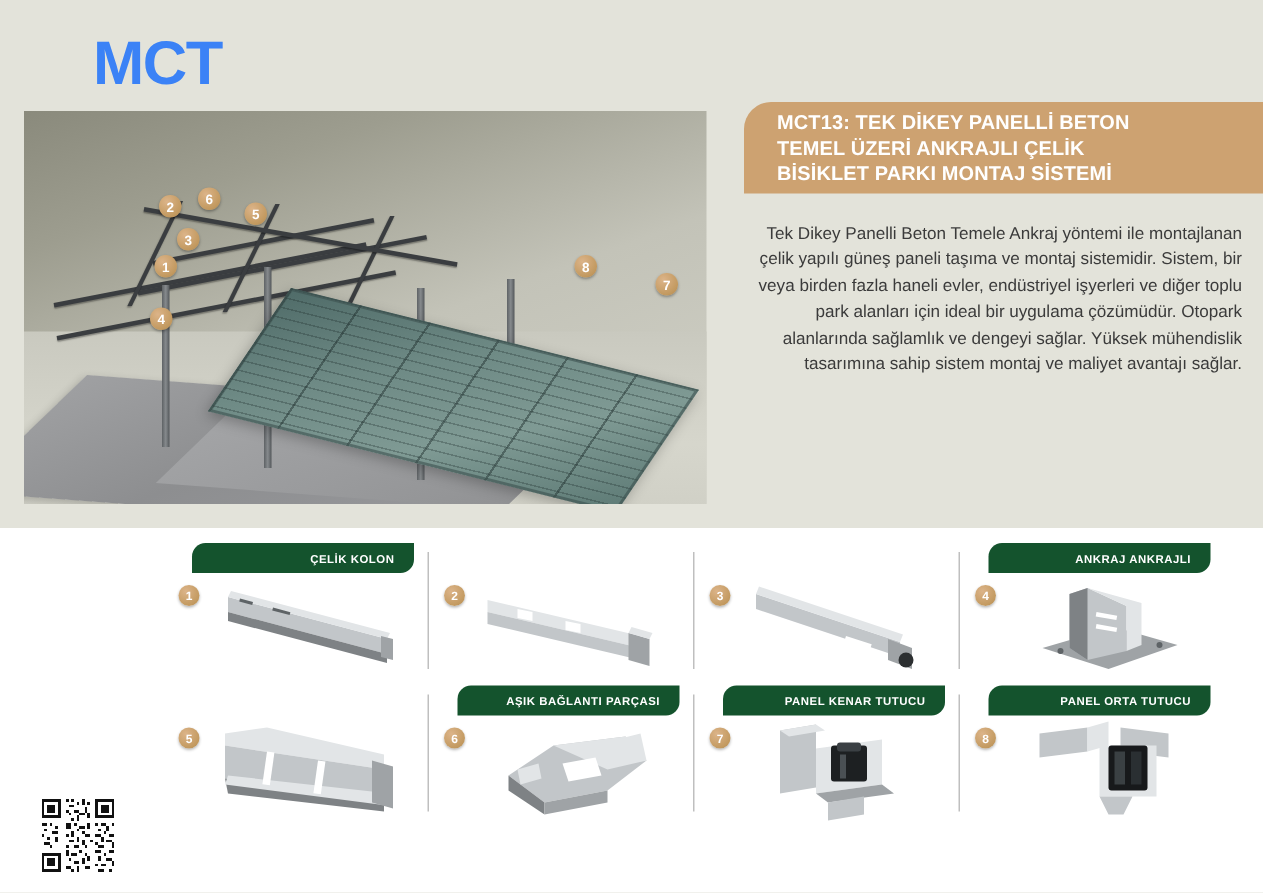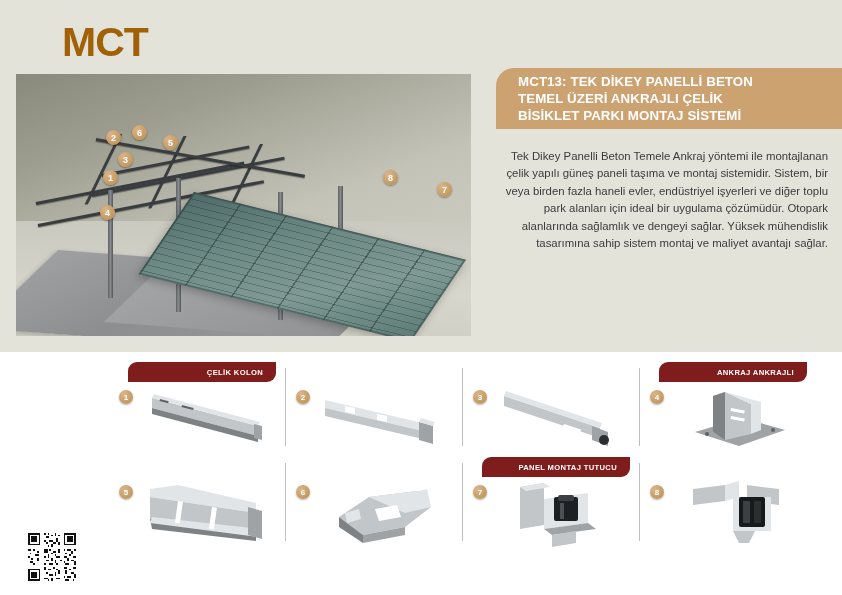--- a/index.html
+++ b/index.html
@@ -15,21 +15,21 @@
   
   .top-band{
     position:absolute;left:0;top:0;width:842px;height:352px;
     background:#e3e3da;
   }
 
   
   .logo{position:absolute;left:62px;top:22px;width:200px;height:52px;}
   .logo-mct{
     font-size:41px;font-weight:bold;letter-spacing:-1px;
-    color:#a16207;line-height:40px;
+    color:#3b82f6;line-height:40px;
     font-family:"Liberation Sans", sans-serif;
     position:relative;
   }
   .logo-mct span{position:relative;display:inline-block;}
   .logo-stripes{
     position:absolute;left:0;top:0;width:100%;height:100%;
     background:repeating-linear-gradient(to bottom,
       rgba(227,227,218,0) 0px, rgba(227,227,218,0) 3px,
       rgba(227,227,218,0.95) 3px, rgba(227,227,218,0.95) 4.6px);
     pointer-events:none;
@@ -128,21 +128,21 @@
   .part-cell{
     position:relative;width:158px;height:95px;margin-right:19px;
   }
   .part-cell:last-child{margin-right:0;}
   .part-cell.divider::after{
     content:"";position:absolute;right:-10px;top:6px;
     width:1px;height:78px;background:#bfbfbf;
   }
   .part-label{
     position:absolute;left:10px;top:0;width:148px;height:20px;
-    background:#7f1d1d;
+    background:#14532d;
     border-top-left-radius:9px;
     border-bottom-right-radius:9px;
     color:#ffffff;font-size:7.6px;font-weight:bold;
     letter-spacing:.35px;
     display:flex;align-items:center;justify-content:flex-end;
     padding-right:13px;box-sizing:border-box;
     font-family:"Liberation Sans", sans-serif;
   }
   .part-badge{
     position:absolute;left:1px;top:28px;
@@ -300,54 +300,56 @@
         <polygon points="12,40 118,54 118,62 14,50" fill="#7e8285"></polygon>
         <polygon points="12,44 120,58 122,50 14,38" fill="#e2e5e7"></polygon>
         <rect x="40" y="22" width="5" height="22" fill="#ffffff" transform="rotate(8 40 22)"></rect>
         <rect x="74" y="28" width="5" height="22" fill="#ffffff" transform="rotate(8 74 28)"></rect>
         <polygon points="110,28 124,32 124,60 110,56" fill="#9fa3a6"></polygon>
       </g>
             </svg>
           </div>
         </div>
         <div class="part-cell divider">
+          <div class="part-label">AŞIK BAĞLANTI PARÇASI</div>
           <div class="part-badge">6</div>
           <div class="part-img">
             <svg viewBox="0 0 136 70">
               <g>
         <polygon points="24,38 54,18 102,12 116,28 90,48 48,56" fill="#c2c6c9"></polygon>
         <polygon points="24,38 48,56 48,64 24,48" fill="#7e8285"></polygon>
         <polygon points="48,56 90,48 90,56 48,64" fill="#9fa3a6"></polygon>
         <polygon points="54,18 102,12 116,28 90,34" fill="#e2e5e7"></polygon>
         <polygon points="96,14 112,10 116,28 102,30" fill="#e2e5e7"></polygon>
         <polygon points="60,30 82,26 86,38 64,42" fill="#ffffff"></polygon>
         <polygon points="30,34 44,30 46,40 32,44" fill="#e2e5e7"></polygon>
       </g>
             </svg>
           </div>
         </div>
         <div class="part-cell divider">
-          <div class="part-label">PANEL MONTAJ TUTUCU</div>
+          <div class="part-label">PANEL KENAR TUTUCU</div>
           <div class="part-badge">7</div>
           <div class="part-img">
             <svg viewBox="0 0 136 70">
               <g>
         <polygon points="28,8 52,4 52,46 28,50" fill="#c2c6c9"></polygon>
         <polygon points="28,8 52,4 58,8 34,12" fill="#e2e5e7"></polygon>
         <polygon points="52,20 96,14 96,44 52,50" fill="#e2e5e7"></polygon>
         <polygon points="52,50 96,44 104,50 60,56" fill="#9fa3a6"></polygon>
         <polygon points="60,56 84,52 84,64 60,68" fill="#c2c6c9"></polygon>
         <rect x="62" y="18" width="24" height="24" rx="2" fill="#1d2022"></rect>
         <rect x="66" y="16" width="16" height="6" rx="2" fill="#3b4044"></rect>
         <rect x="68" y="24" width="4" height="16" fill="#4a5054"></rect>
       </g>
             </svg>
           </div>
         </div>
         <div class="part-cell">
+          <div class="part-label">PANEL ORTA TUTUCU</div>
           <div class="part-badge">8</div>
           <div class="part-img">
             <svg viewBox="0 0 136 70">
               <g>
         <polygon points="24,10 56,6 56,22 24,26" fill="#c2c6c9"></polygon>
         <polygon points="56,6 70,2 70,18 56,22" fill="#e2e5e7"></polygon>
         <polygon points="78,6 110,10 110,26 78,22" fill="#c2c6c9"></polygon>
         <polygon points="64,18 102,18 102,52 64,52" fill="#e2e5e7"></polygon>
         <polygon points="64,52 86,52 80,64 70,64" fill="#c2c6c9"></polygon>
         <rect x="70" y="18" width="26" height="30" rx="2" fill="#17191b"></rect>

